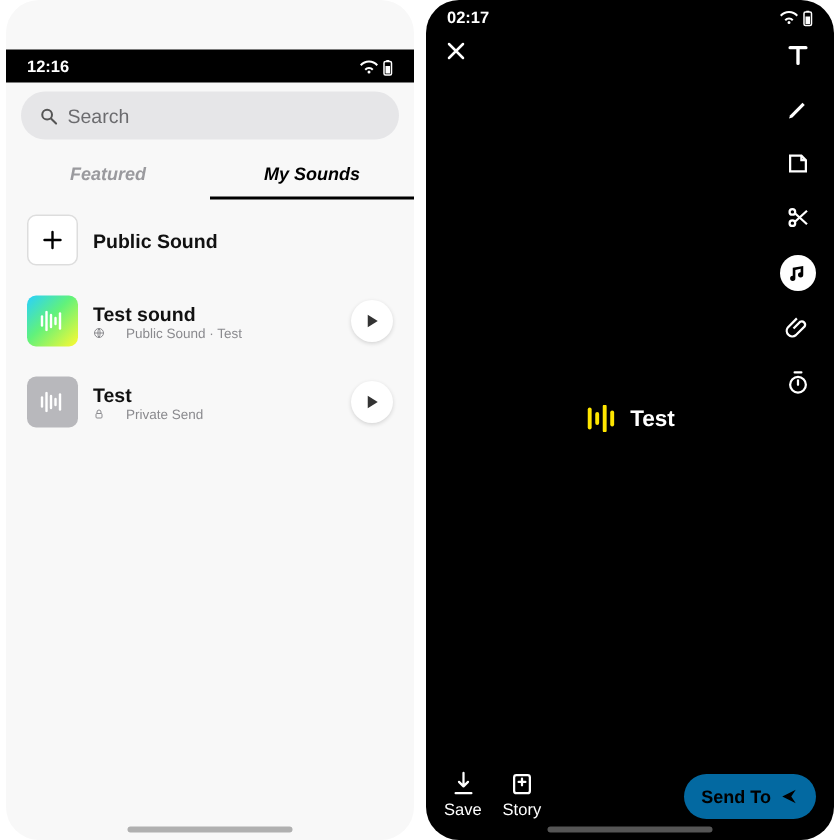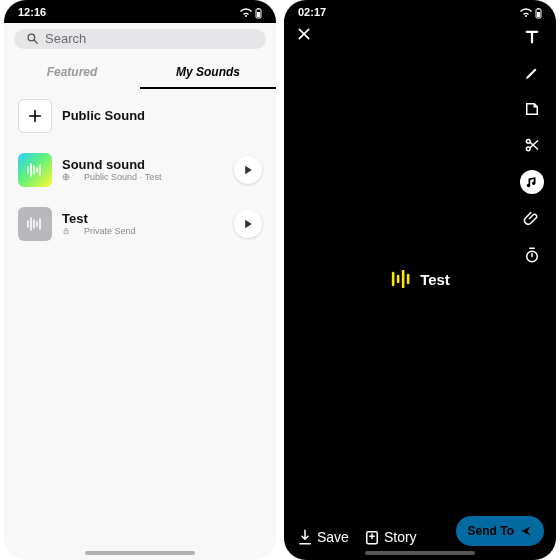--- a/index.html
+++ b/index.html
@@ -19,28 +19,28 @@
   }
   .phone-left { background: #f8f8f8; }
   .phone-right { background: #000; }
 
   
   .statusbar {
     display: flex; justify-content: space-between; align-items: center;
     padding: 6px 14px 4px 14px;
     font-size: 11px; font-weight: 600;
   }
-  .statusbar-left { color:#fff; background:#000; }
+  .statusbar-left { color:#fff; background:#000;margin-top:33px; }
   .statusbar-right-icons svg { vertical-align: middle; }
 
   
   .search-wrap { padding: 6px 10px; }
   .search {
     background: #e6e6e8; border-radius: 20px;
-    height: 20px; display: flex; align-items: center;
+    height: 32px; display: flex; align-items: center;
     padding: 0 12px; color:#6b6b6e;
     font-size: 13px;
   }
   .search svg { margin-right: 6px; }
 
   .tabs {
     display: flex; font-size: 12px; font-weight: 600;
     color:#9a9a9e;
     font-style:italic;
   }
@@ -101,21 +101,21 @@
     color:#fff; font-weight:700; font-size:15px;
   }
   .center-chip .bars { color:#ffe600; display:flex; align-items:center; }
 
   .r-bottom {
     position:absolute; bottom:14px; left:0; right:0;
     display:flex; justify-content:space-between; align-items:flex-end;
     padding:0 12px;
   }
   .bl { display:flex; gap:14px; }
-  .bl-item { display:flex; flex-direction:row; align-items:center; color:#fff; font-size:14px; gap:3px;}
+  .bl-item { display:flex; flex-direction:column; align-items:center; color:#fff; font-size:11px; gap:3px;}
   .send-btn {
     background:#0369a1; color:#000;
     border-radius:18px; height:30px;
     display:flex; align-items:center; padding:0 12px;
     font-size:12px; font-weight:800; gap:6px;
   }
 </style>
 </head>
 <body>
 
@@ -166,21 +166,21 @@
           <g stroke="#fff" stroke-width="1.6" stroke-linecap="round">
             <line x1="2" y1="4" x2="2" y2="10"></line>
             <line x1="5" y1="1" x2="5" y2="13"></line>
             <line x1="8" y1="3" x2="8" y2="11"></line>
             <line x1="11" y1="5" x2="11" y2="9"></line>
             <line x1="14" y1="2" x2="14" y2="12"></line>
           </g>
         </svg>
     </div>
     <div class="row-text">
-      <div class="row-title">Sound sound</div>
+      <div class="row-title">Test sound</div>
       <div class="row-sub">
         <svg width="8" height="8" viewBox="0 0 24 24">
             <circle cx="12" cy="12" r="9" fill="none" stroke="#8a8a8e" stroke-width="2"></circle>
             <path d="M3 12h18M12 3c3 3 3 15 0 18M12 3c-3 3-3 15 0 18" fill="none" stroke="#8a8a8e" stroke-width="2"></path>
           </svg>
         <span>Public Sound · Test</span>
       </div>
     </div>
     <div class="play-btn">
       <svg width="9" height="10" viewBox="0 0 10 12">

